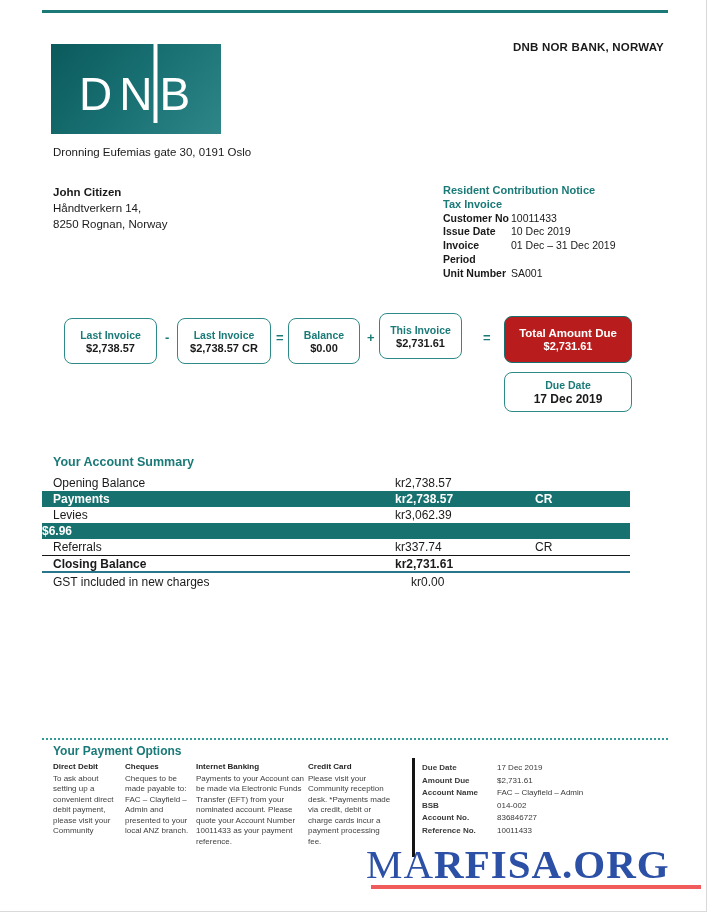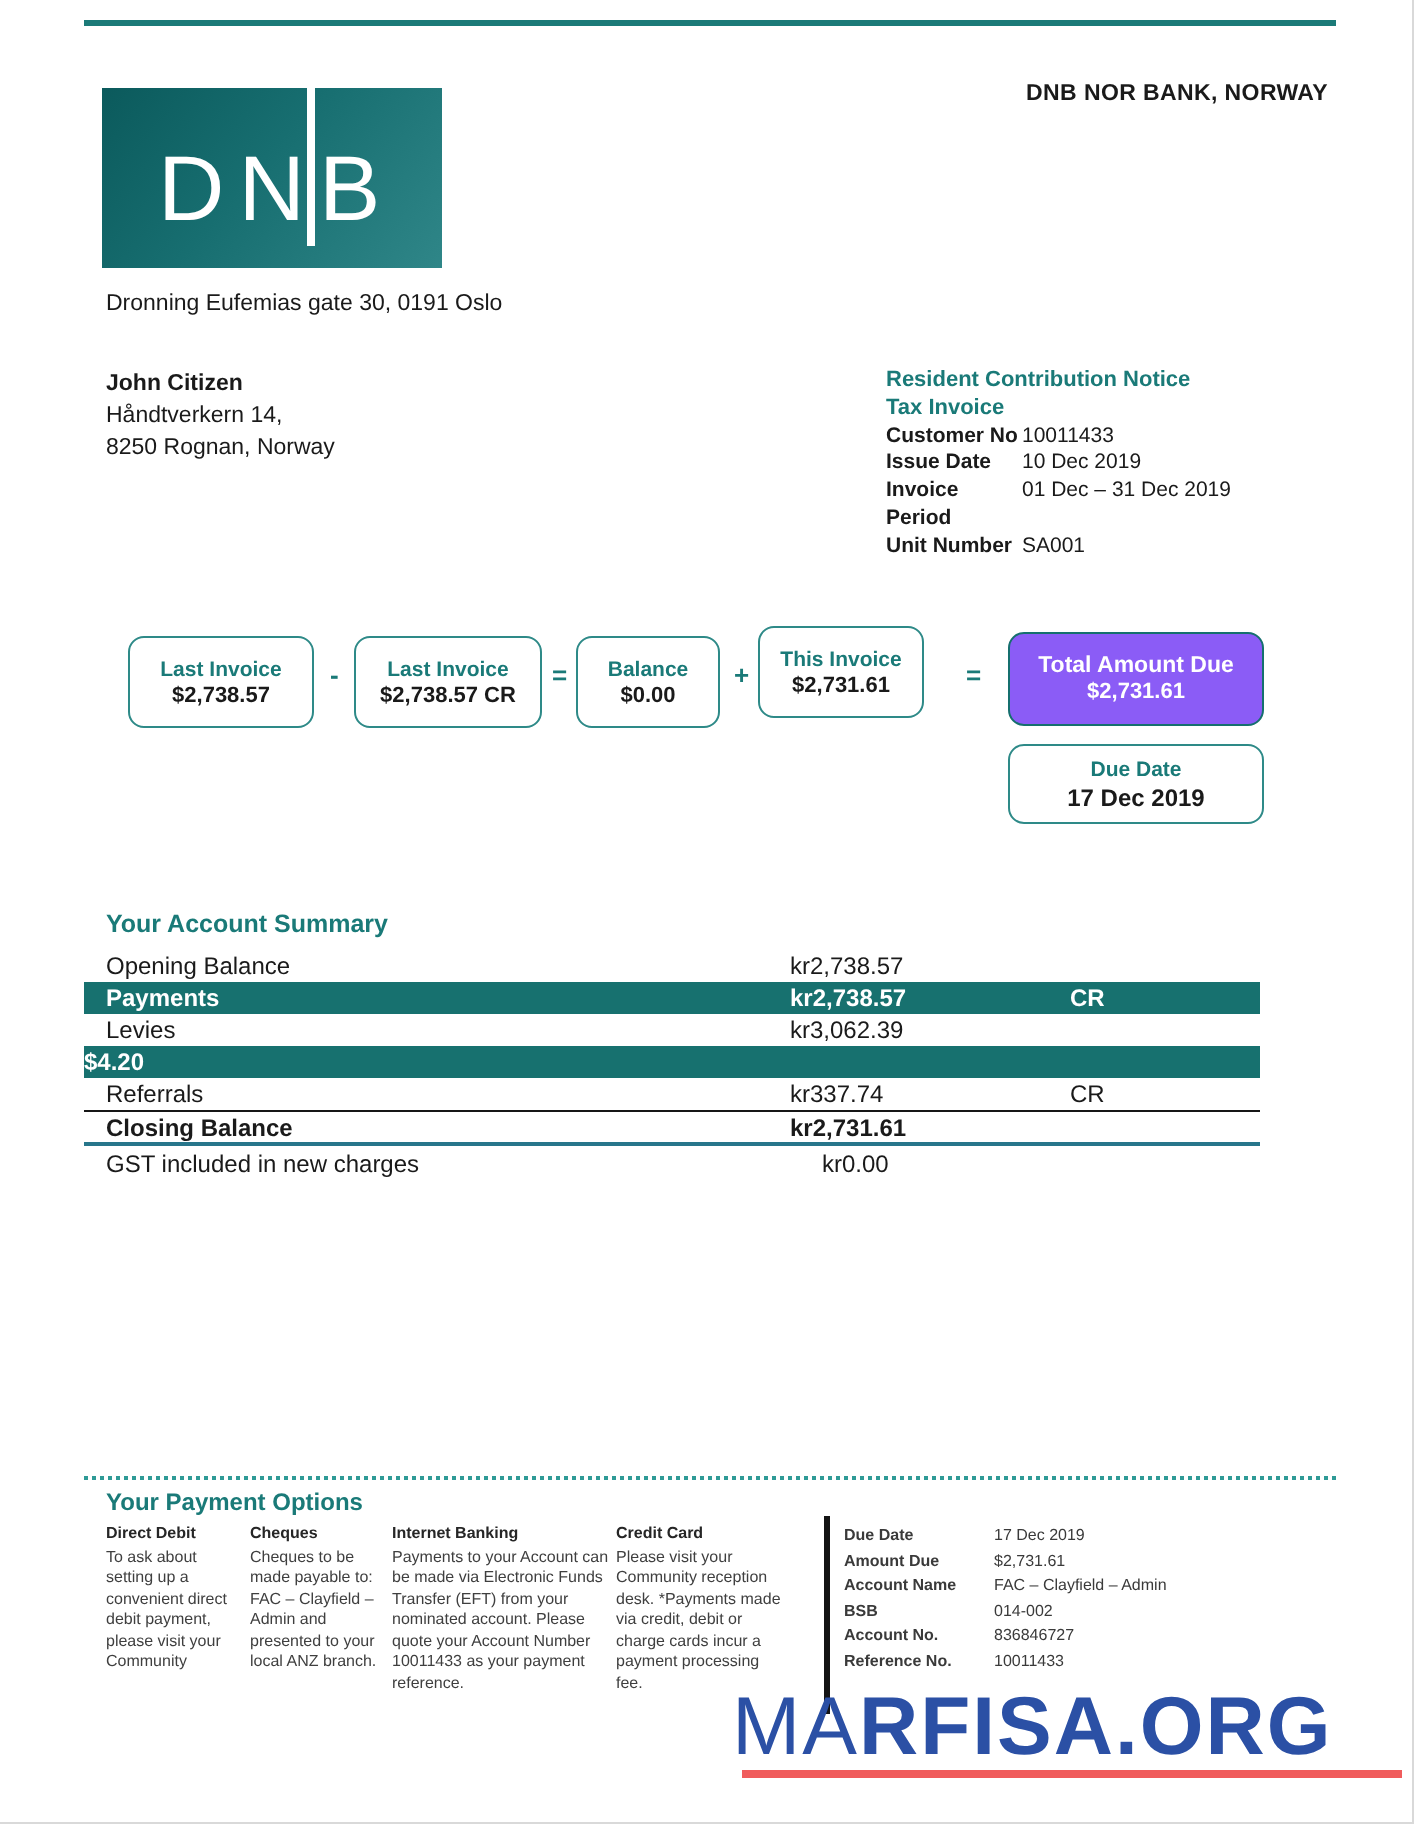--- a/index.html
+++ b/index.html
@@ -21,21 +21,21 @@
   .notice { position:absolute; left:443px; top:184px; width:245px; font-size:10.5px; line-height:13.8px; }
   .notice .t { color:#1a7a78; font-weight:bold; font-size:11px; }
   .nrow { display:flex; }
   .nrow .nl { width:68px; font-weight:bold; flex:none; }
 
   .fbox { position:absolute; height:46px; border:1.5px solid #2e8a88; border-radius:8px;
           display:flex; flex-direction:column; align-items:center; justify-content:center; background:#fff; }
   .fbox .fl { color:#1a7a78; font-weight:bold; font-size:10.5px; }
   .fbox .fv { font-weight:bold; font-size:11px; margin-top:1px; }
   .fop { position:absolute; color:#1a7a78; font-weight:bold; font-size:13px; top:330px; }
-  .fbox.total { background:#8b5cf6; border-color:#156f6e; }
+  .fbox.total { background:#b91c1c; border-color:#156f6e; }
   .fbox.total .fl, .fbox.total .fv { color:#fff; }
   .fbox.total .fl { font-size:11.5px; }
 
   .summary { position:absolute; left:42px; top:455px; width:588px; }
   .s-title { color:#1a7a78; font-weight:bold; font-size:12.5px; padding-left:11px; height:20px; }
   .srow { display:grid; grid-template-columns:1fr 115px 120px; align-items:center; height:16px; font-size:12px; }
   .srow .lbl { padding-left:11px; }
   .srow .amt { }
   .srow .cr  { padding-left:25px; }
   .srow.hl { background:#17716f; color:#fff; font-weight:bold; }
@@ -50,21 +50,21 @@
   .c1 { left:53px;  width:64px; }
   .c2 { left:125px; width:70px; }
   .c3 { left:196px; width:112px; }
   .c4 { left:308px; width:84px; }
 
   .vbar { position:absolute; left:412px; top:758px; width:2.5px; height:99px; background:#141414; }
   .pdetails { position:absolute; left:422px; top:762px; font-size:8px; line-height:12.6px; color:#3a3a3a; }
   .drow { display:flex; }
   .drow .dl { width:75px; font-weight:bold; flex:none; }
 
-  .watermark { position:absolute; left:366px; top:840px; font-size:41px; letter-spacing:1px; color:#2b50a5; white-space:nowrap; }
+  .watermark { position:absolute; left:366px; top:840px; font-size:41px; letter-spacing:1px; color:#2b50a5; white-space:nowrap;font-family:Liberation Serif, serif; }
   .watermark .wl { font-weight:400; }
   .watermark .wb { font-weight:700; }
   .wm-underline { position:absolute; left:371px; top:885px; width:330px; height:4px; background:#f05c5c; }
 
   svg text { font-family:"Liberation Sans", sans-serif; }
 </style>
 </head>
 <body>
 
 <div class="page">
@@ -147,21 +147,21 @@
       <span class="lbl">Payments</span>
       <span class="amt">kr2,738.57</span>
       <span class="cr">CR</span>
     </div>
     <div class="srow">
       <span class="lbl">Levies</span>
       <span class="amt">kr3,062.39</span>
       <span class="cr"></span>
     </div>
     <div class="srow hl">
-      <span class="amt">$4.20</span>
+      <span class="amt">$6.96</span>
       <span class="cr"></span>
     </div>
     <div class="srow">
       <span class="lbl">Referrals</span>
       <span class="amt">kr337.74</span>
       <span class="cr">CR</span>
     </div>
     <div class="srow closing">
       <span class="lbl">Closing Balance</span>
       <span class="amt">kr2,731.61</span>

